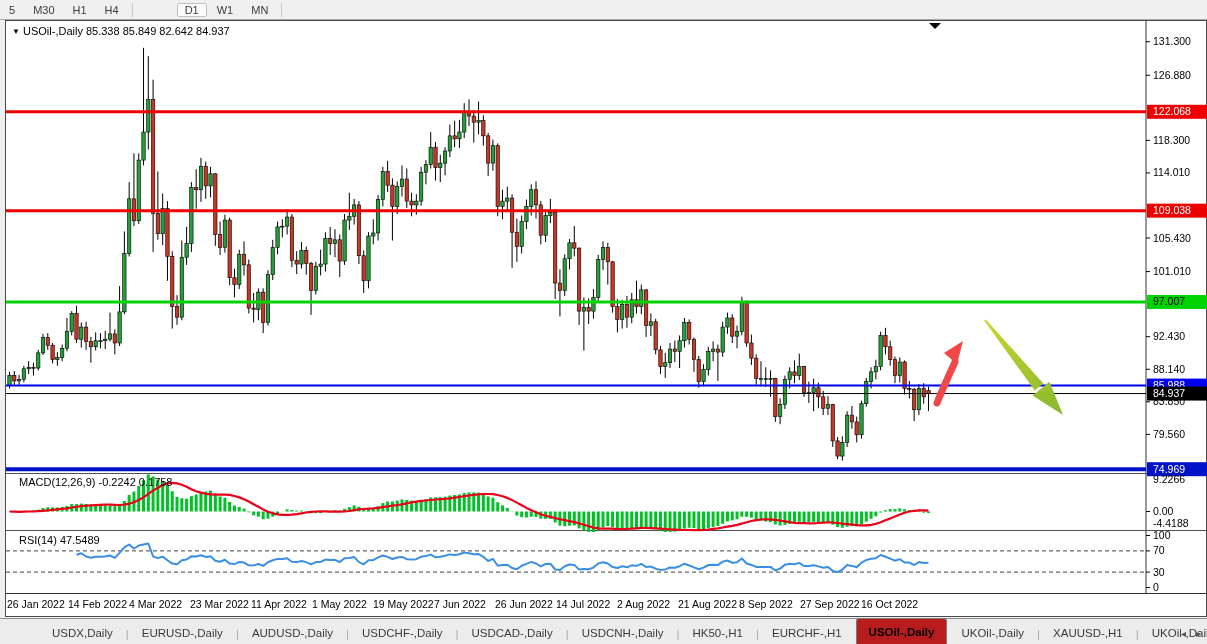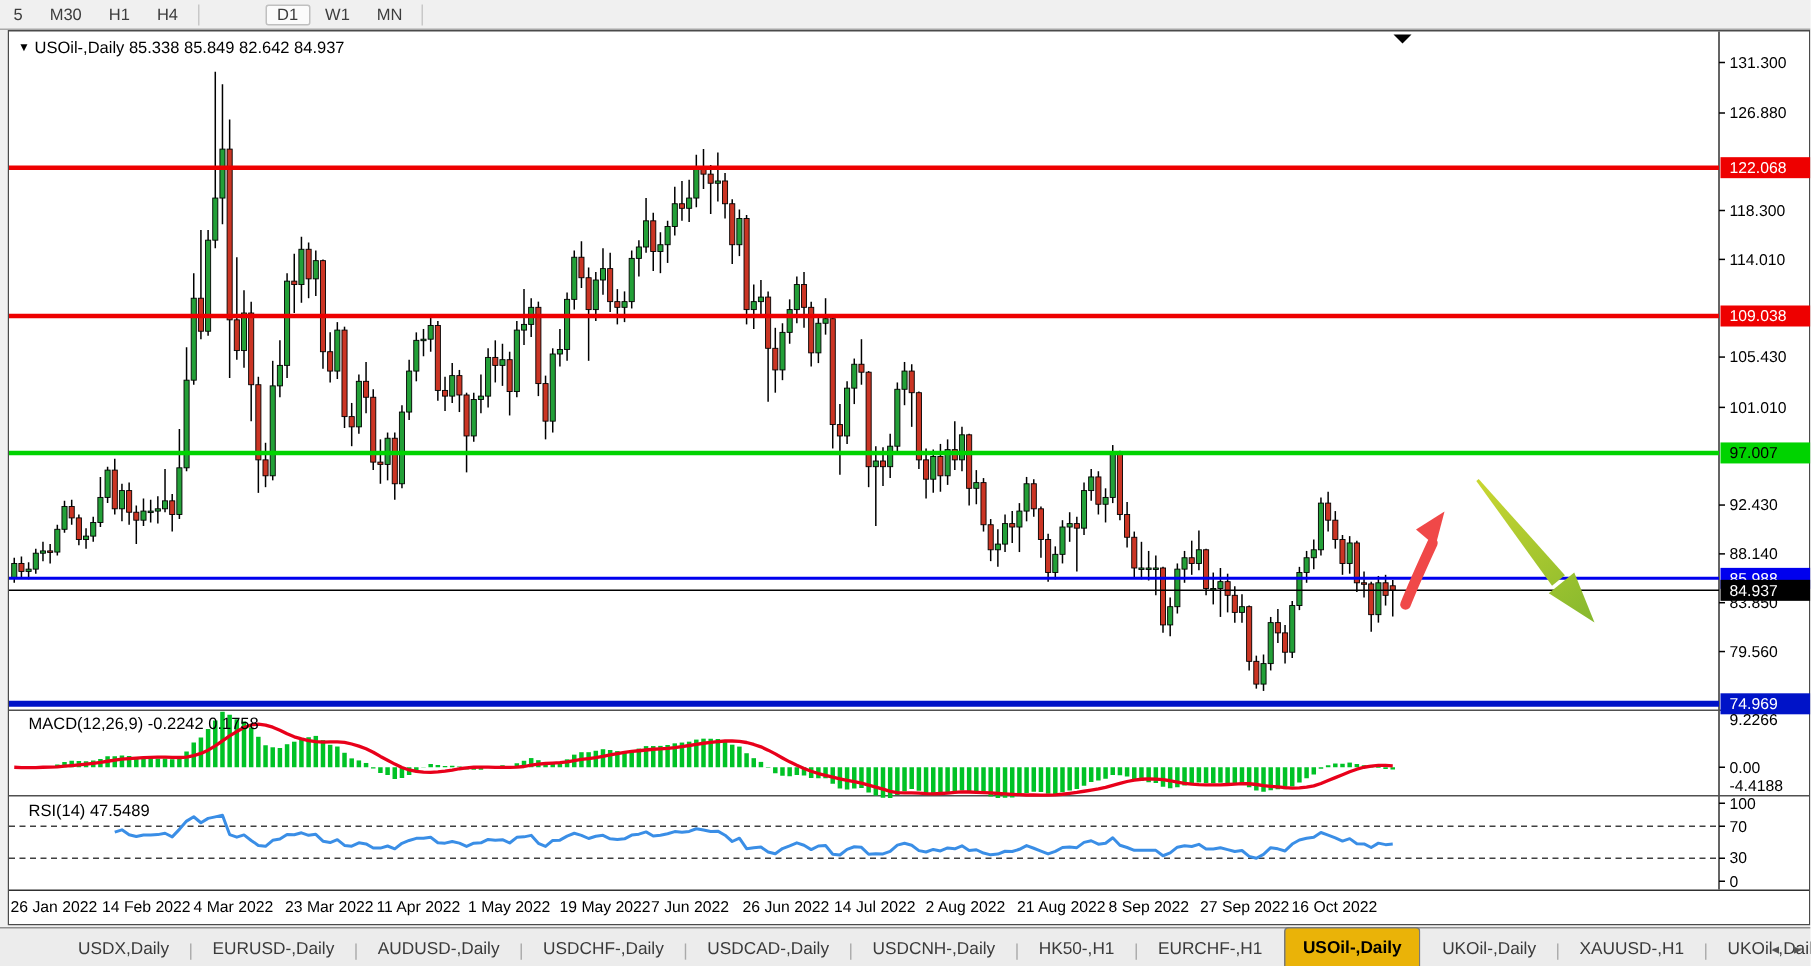--- a/index.html
+++ b/index.html
@@ -28,21 +28,21 @@
     position:absolute;left:0;top:618px;width:1207px;height:26px;
     background:#ececec;border-top:1px solid #909090;
     display:flex;align-items:flex-start;font-size:11.5px;color:#333;
   }
   #tab-items{display:flex;align-items:flex-end;padding-left:40px;height:100%;}
   .tab{
     padding:4px 12px 5px 12px;white-space:nowrap;cursor:default;color:#3a3a3a;
     display:flex;align-items:center;height:15px;
   }
   .tab.active{
-    background:#eab308;border:1px solid #7a7a7a;border-bottom:none;
+    background:#b91c1c;border:1px solid #7a7a7a;border-bottom:none;
     font-weight:bold;color:#000;border-radius:3px 3px 0 0;height:17px;margin-top:0;
   }
   .tab-sep{color:#aaa;padding:0 1px 5px 1px;}
   #tab-scroll{position:absolute;right:6px;bottom:6px;display:flex;gap:10px;color:#555;font-size:10px;}
   #tab-scroll span{cursor:default;}
 </style>
 </head>
 <body>
 
 <div id="toolbar">

